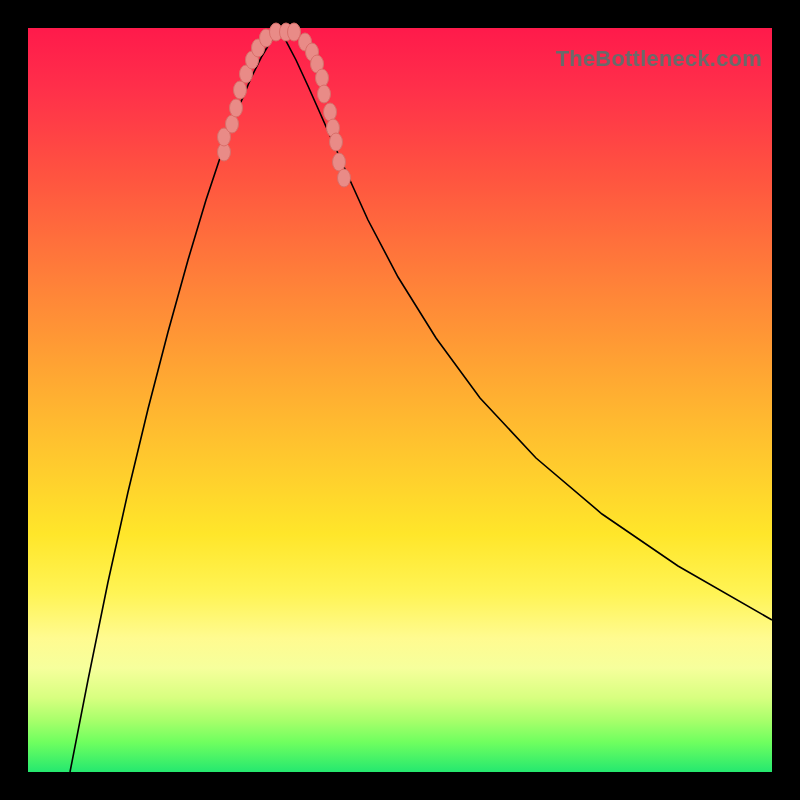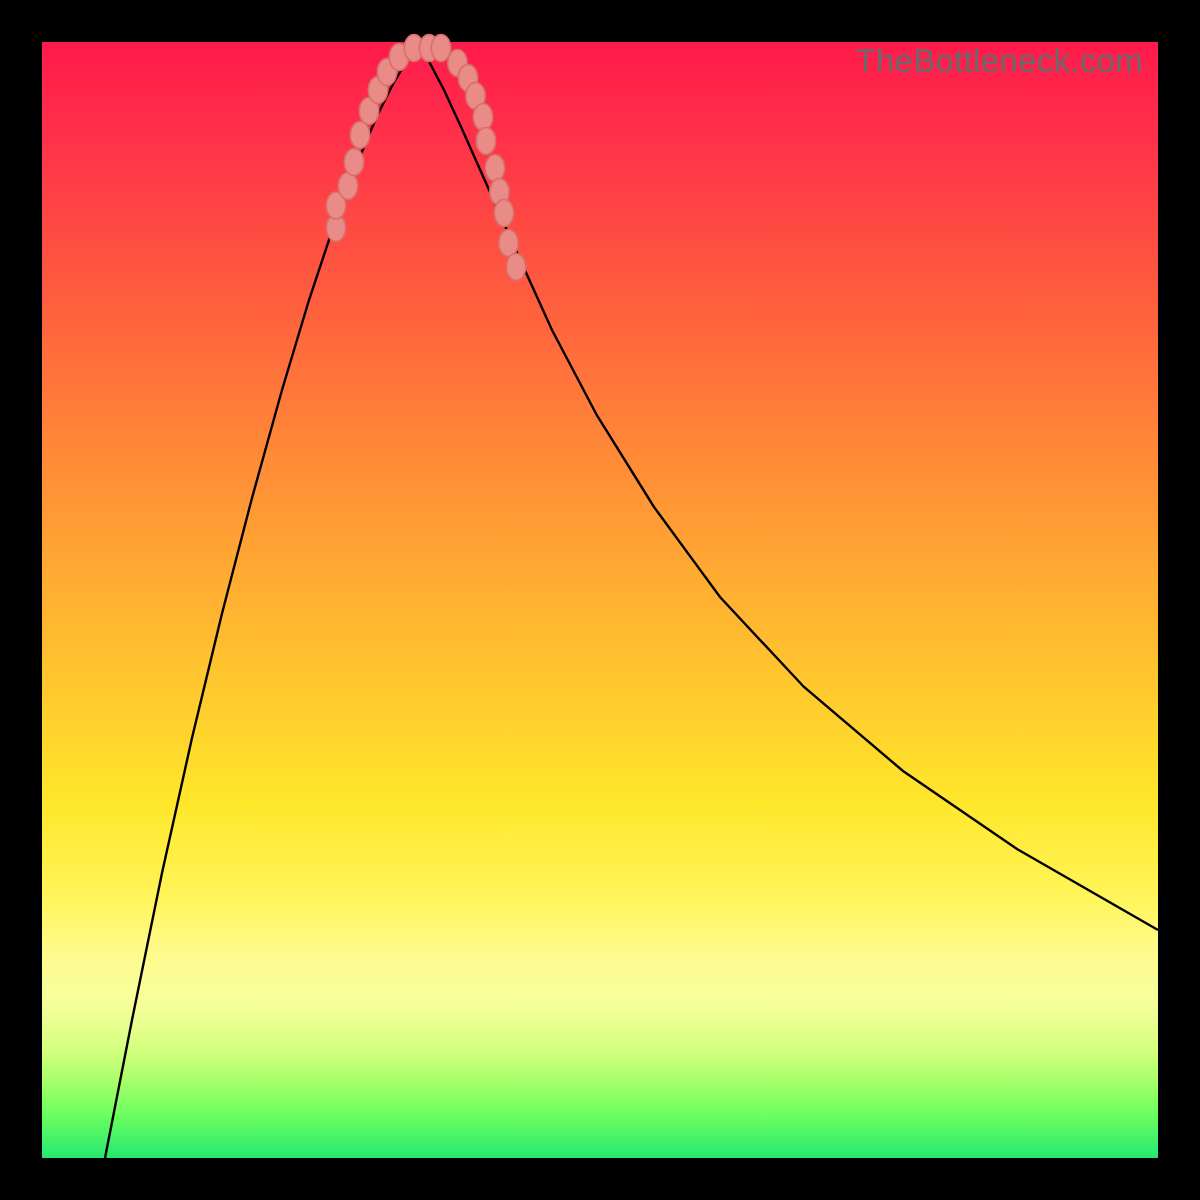--- a/index.html
+++ b/index.html
@@ -37,25 +37,25 @@
       #fffb90 82%,
       #f6ff9c 86%,
       #d8ff80 90%,
       #a9ff6b 93%,
       #6fff5f 96%,
       #25e86f 100%
     );
   }
   .watermark {
     position: absolute;
-    top: 0;
+    top: 18px;
     right: 10px;
     color: #6a6a6a;
     font-size: 22px;
-    font-weight: 400;
+    font-weight: 700;
     letter-spacing: 0.2px;
     pointer-events: none;
   }
   svg.curve {
     position: absolute;
     left: 0; top: 0;
     width: 744px;
     height: 744px;
     overflow: visible;
   }

